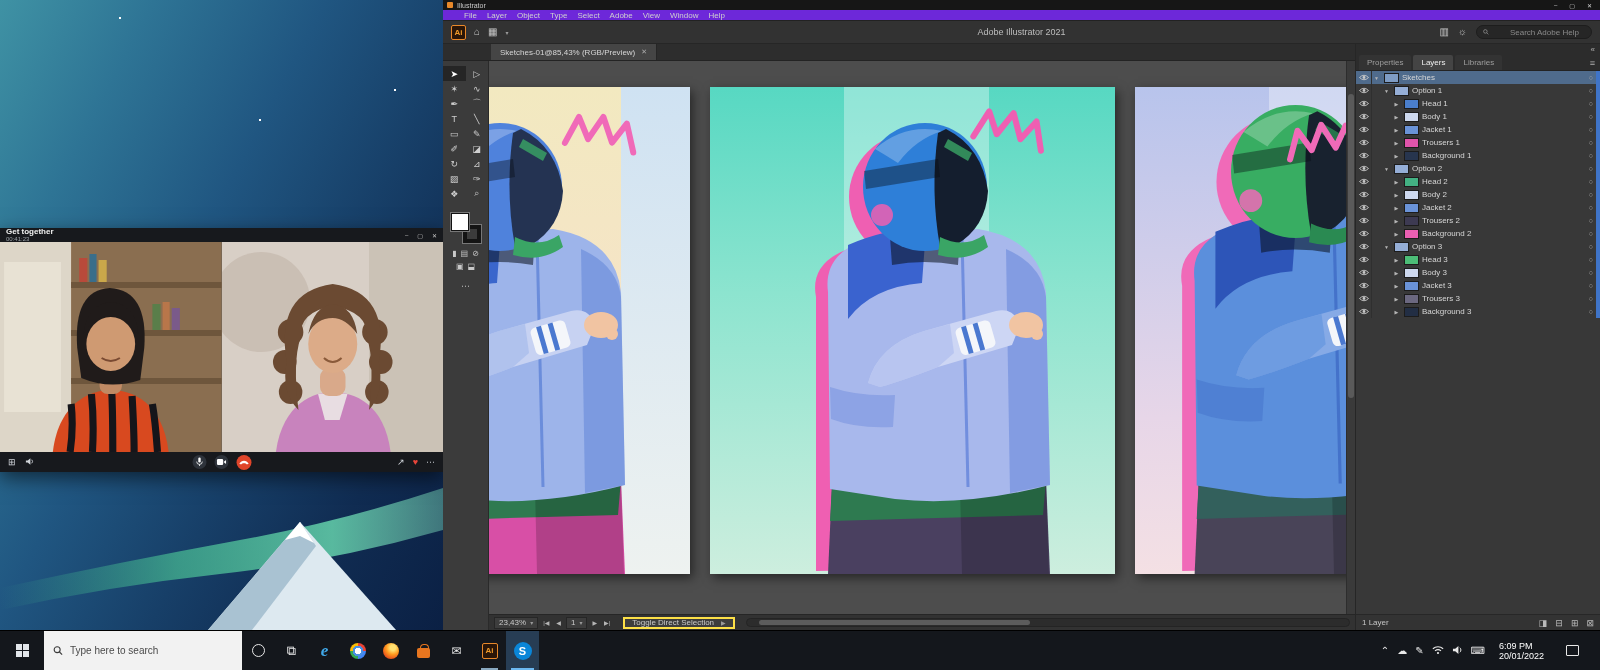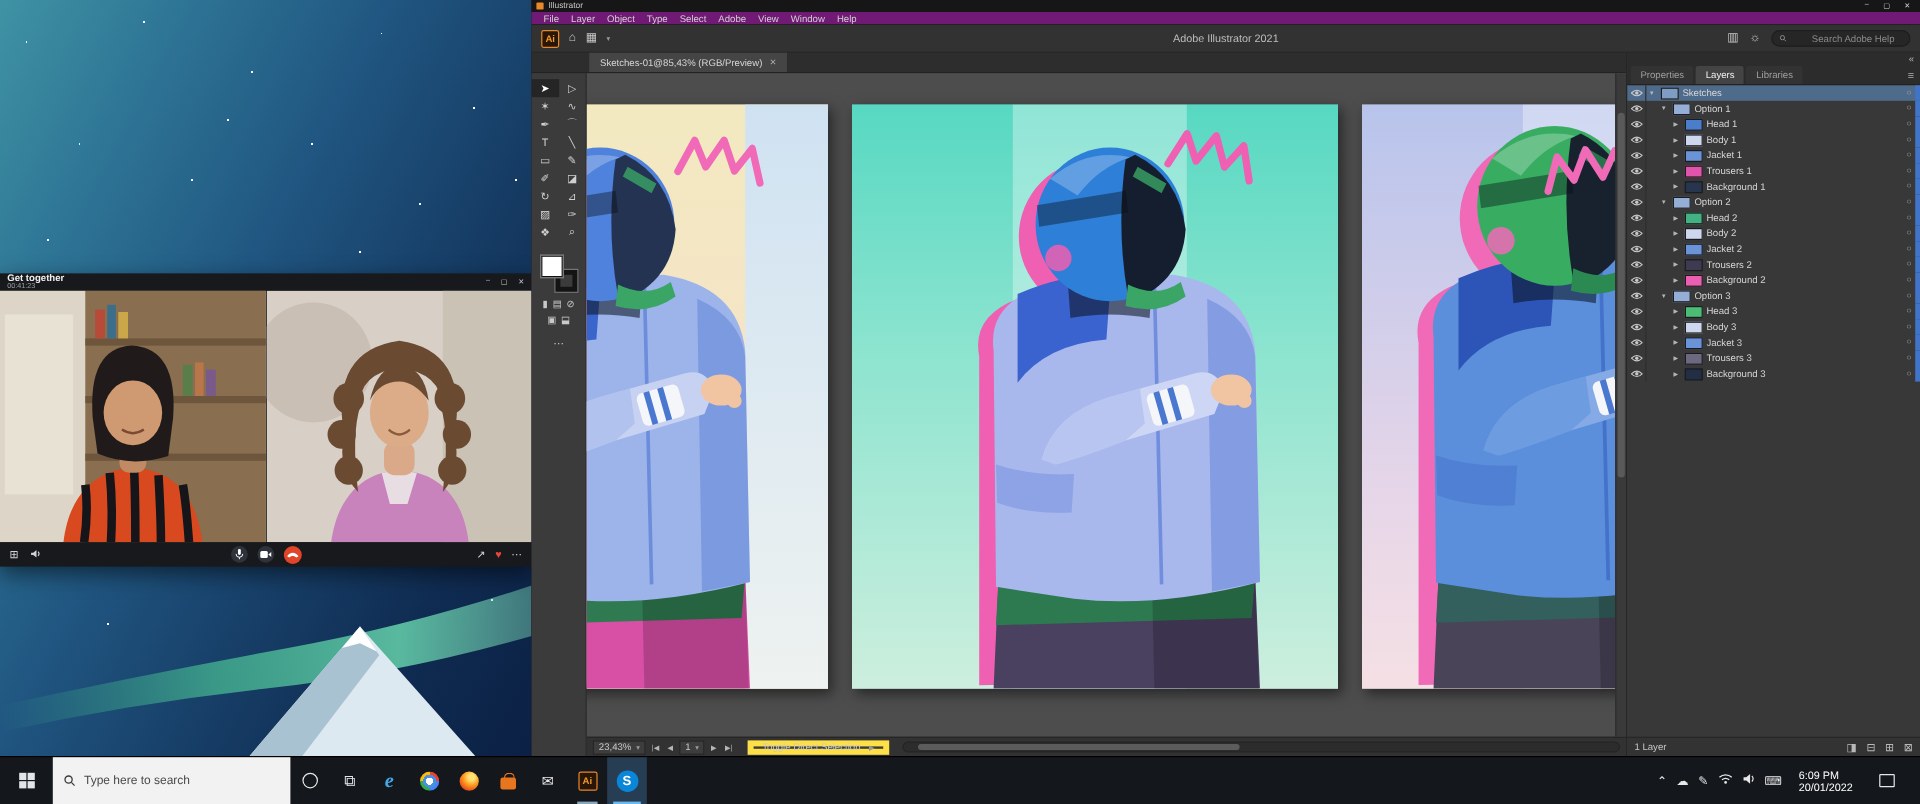--- a/index.html
+++ b/index.html
@@ -49,22 +49,22 @@
   .sk-right{margin-left:auto;display:flex;gap:8px;align-items:center}
   .sk-heart{color:#e8453a}
 
   
   .ai{position:absolute;left:443px;top:0;width:1157px;height:630px;background:#323232}
   .ai-titlebar{position:absolute;top:0;left:0;width:100%;height:10px;background:#161616;display:flex;
     align-items:center;font-size:7px;color:#c9c9c9;padding:0 4px;gap:4px}
   .ai-ticon{width:6px;height:6px;background:#e8882a;border-radius:1px;flex:0 0 6px}
   .ai-titlebar .winbtns{margin-left:auto;display:flex;gap:12px;font-size:6px;color:#d5d5d5;padding-right:4px}
   .ai-titlebar .winbtns span{cursor:pointer}
-  .ai-menubar{position:absolute;top:10px;left:0;width:100%;height:11px;background:#701a75;display:flex;
-    align-items:center;padding-left:5px;border-bottom:1px solid #222}
+  .ai-menubar{position:absolute;top:10px;left:0;width:100%;height:11px;background:#6d28d9;display:flex;
+    align-items:center;padding-left:16px;border-bottom:1px solid #222}
   .menu-item{font-size:8px;color:#cfcfcf;padding:0 5px;cursor:pointer}
   .ai-appbar{position:absolute;left:0;top:21px;width:100%;height:23px;background:#323232;display:flex;
     align-items:center;gap:8px;padding:0 8px;border-bottom:1px solid #262626}
   .ai-logo{width:15px;height:15px;background:#2a1608;border:1px solid #e8882a;color:#f09a2a;font-size:8px;
     font-weight:bold;display:flex;align-items:center;justify-content:center;border-radius:2px}
   .appbar-ico{color:#c6c6c6;font-size:10px;cursor:pointer;line-height:1}
   .appbar-caret{color:#9a9a9a;font-size:6px}
   .ai-apptitle{position:absolute;left:0;right:0;text-align:center;font-size:9px;color:#bdbdbd;pointer-events:none}
   .appbar-right{margin-left:auto;display:flex;align-items:center;gap:9px;z-index:1}
   .ai-search{display:flex;align-items:center;gap:21px;background:#262626;border:1px solid #1d1d1d;
@@ -117,21 +117,21 @@
   .vscroll{position:absolute;right:0;top:0;bottom:0;width:9px;background:#3a3a3a;border-left:1px solid #2d2d2d}
   .vthumb{position:absolute;left:1px;right:1px;top:6%;height:55%;background:#5a5a5a;border-radius:4px;cursor:pointer}
 
   
   .ai-statusbar{position:absolute;left:46px;top:614px;width:866px;height:16px;background:#323232;
     border-top:1px solid #262626;display:flex;align-items:center;gap:3px;padding:0 5px;font-size:8px;color:#c9c9c9}
   .sb-box{display:flex;align-items:center;gap:4px;background:#3d3d3d;border:1px solid #262626;height:12px;
     padding:0 4px;cursor:pointer}
   .sb-caret{font-size:6px;color:#9a9a9a}
   .nav-btn{font-size:6px;color:#b5b5b5;padding:0 2px;cursor:pointer}
-  .status-box{display:flex;gap:7px;align-items:center;background:#3d3d3d;border:5px solid #fde047;height:12px;
+  .status-box{display:flex;gap:7px;align-items:center;background:#3d3d3d;border:2px solid #fde047;height:12px;
     padding:0 7px;margin-left:8px}
   .status-box .sb-arrow{font-size:6px;color:#9a9a9a;cursor:pointer}
   .hscroll{flex:1;height:9px;background:#2c2c2c;border:1px solid #242424;border-radius:5px;margin-left:8px;
     position:relative;cursor:pointer}
   .hthumb{position:absolute;left:2%;width:45%;top:1px;bottom:1px;background:#5c5c5c;border-radius:4px}
 
   
   .ai-rightpanel{position:absolute;left:912px;top:44px;width:245px;height:586px;background:#383838;
     border-left:1px solid #262626}
   .panel-top{height:10px;background:#2c2c2c;display:flex;align-items:center;justify-content:flex-end;

